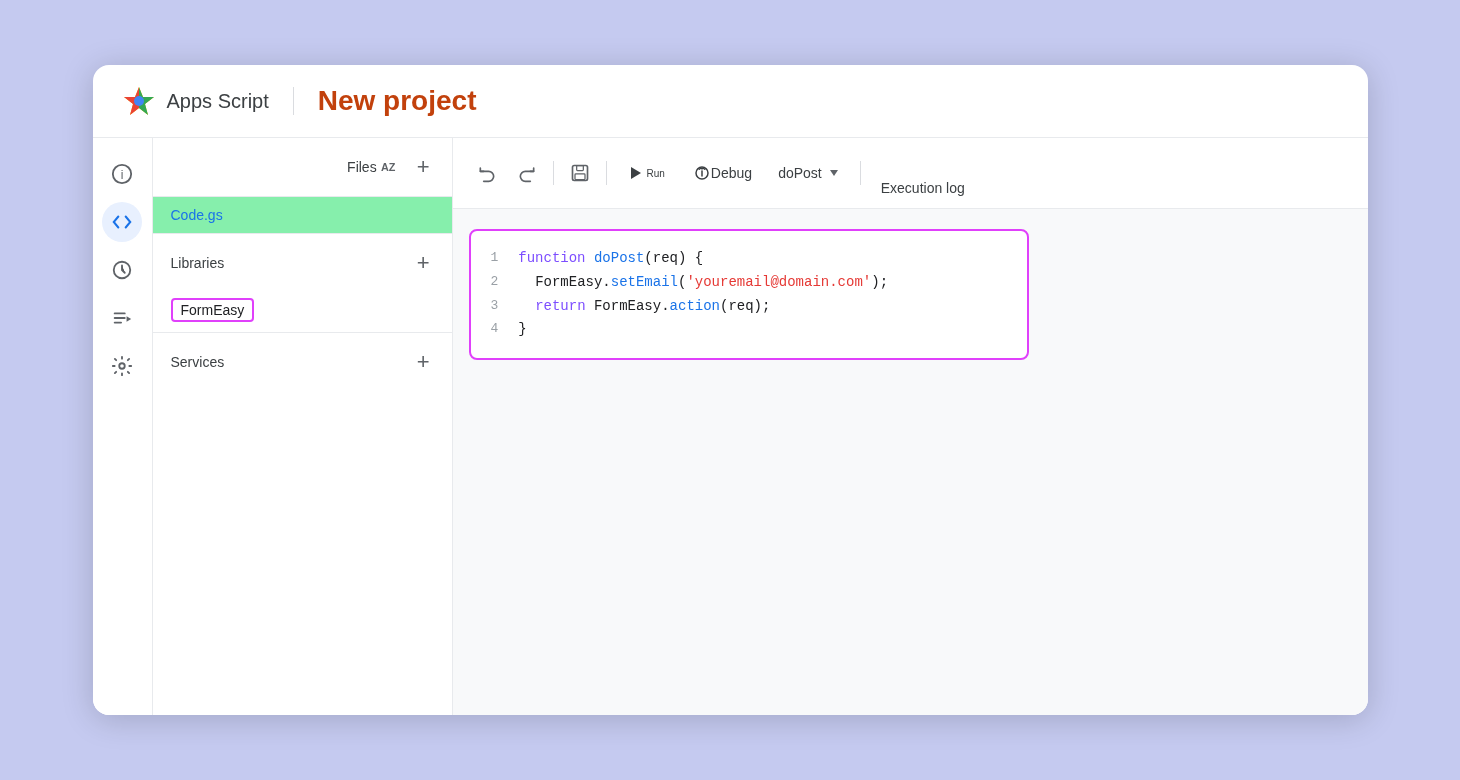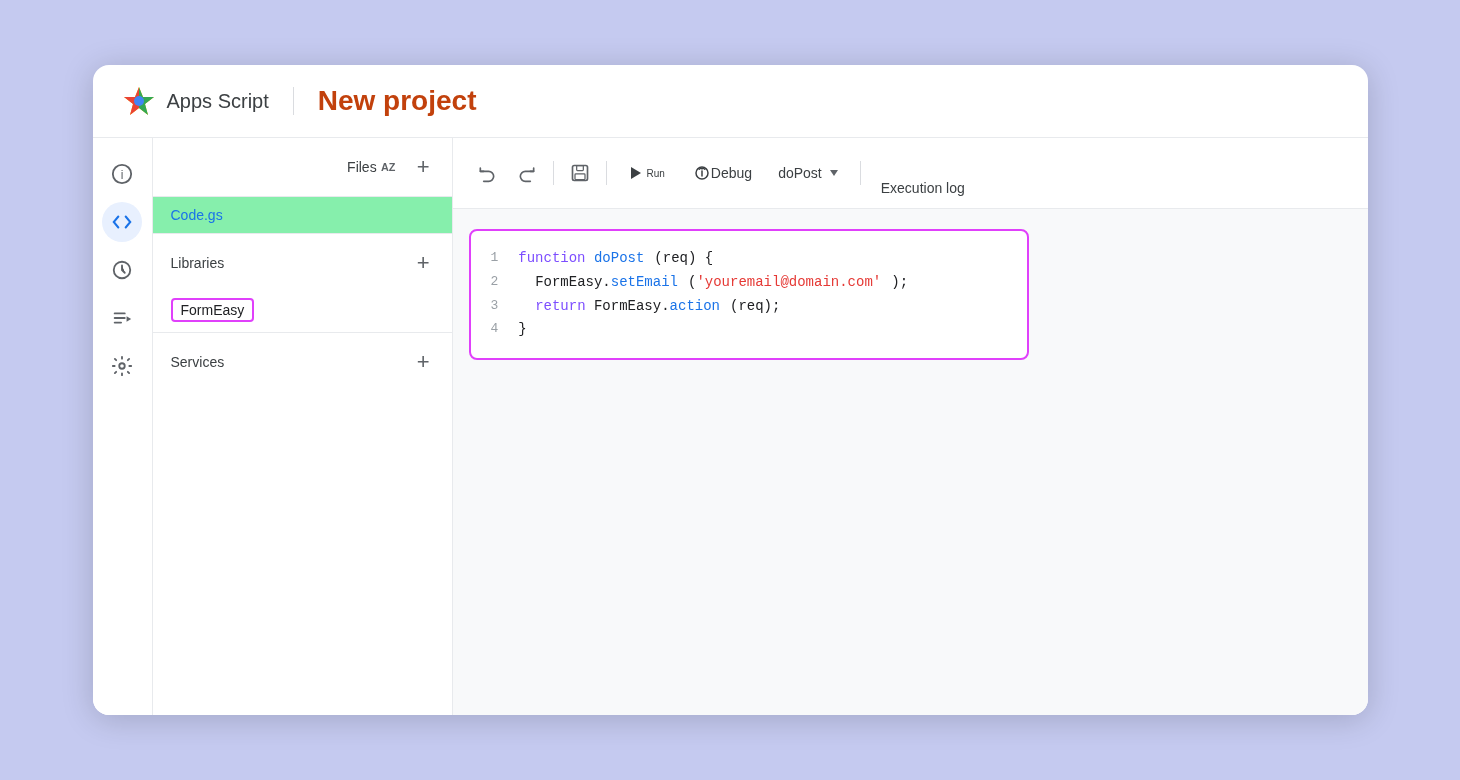--- a/index.html
+++ b/index.html
@@ -284,21 +284,21 @@
       min-width: 24px;
     }
 
     .code-line {
       color: #202124;
       white-space: pre;
     }
 
     .kw-function { color: #7c4dff; font-weight: 400; }
     .kw-name { color: #1a73e8; }
-    .kw-paren { color: #202124; margin-left: 10px; }
+    .kw-paren { color: #202124; }
     .kw-brace { color: #202124; }
     .kw-method { color: #1a73e8; }
     .kw-string { color: #e53935; }
     .kw-dot { color: #202124; }
     .kw-return { color: #7c4dff; font-weight: 500; }
     .kw-obj { color: #202124; }
   </style>
 </head>
 <body>
 

